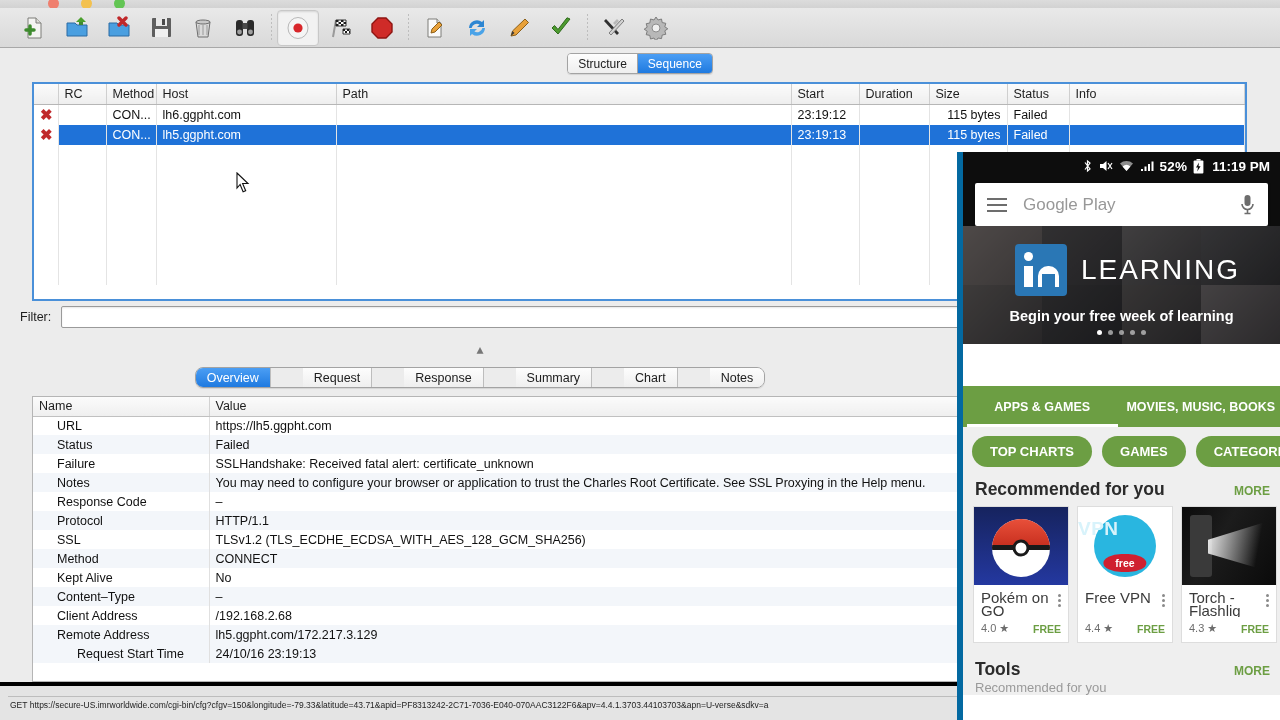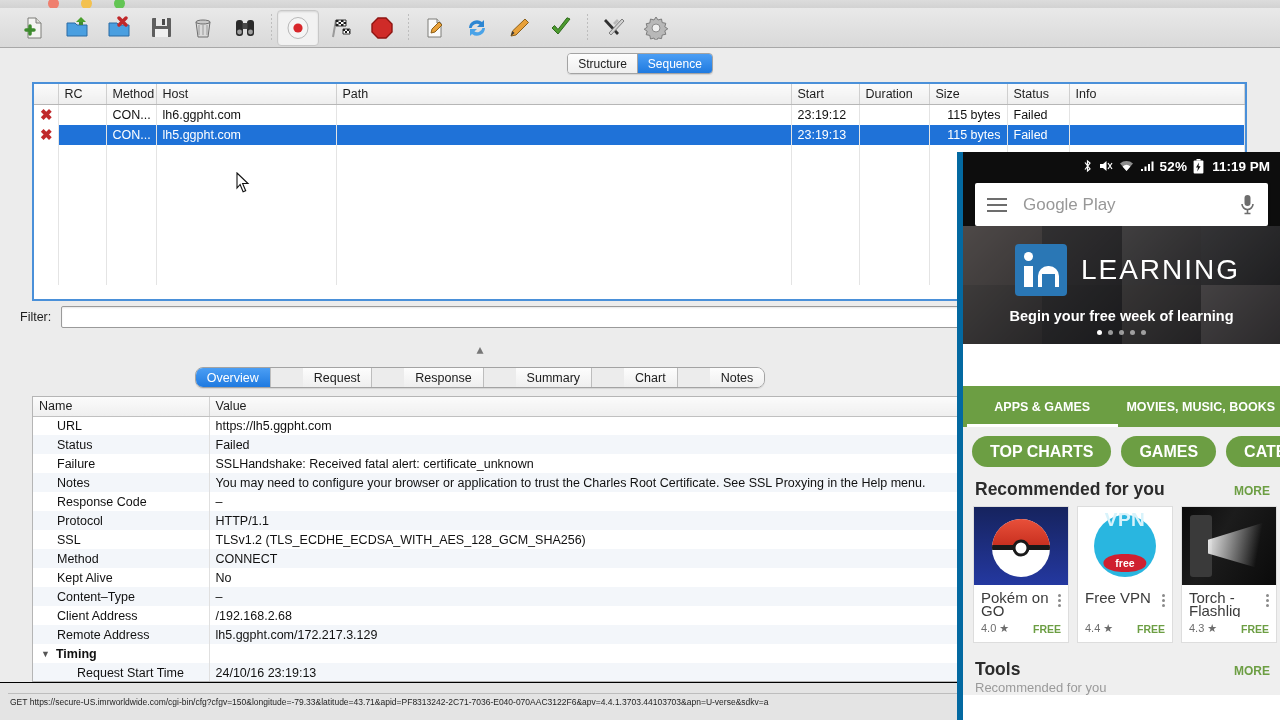--- a/index.html
+++ b/index.html
@@ -108,21 +108,21 @@
   tr.d-a td { background: #ffffff; }
   tr.d-b td { background: #f3f6fa; }
   .ind1 { padding-left: 24px !important; }
   .ind2 { padding-left: 44px !important; }
   .grouprow td.k { font-weight: bold; padding-left: 8px !important; }
   .tri { display: inline-block; margin-right: 6px; color: #555; font-size: 9px;
          vertical-align: middle; }
 
   
   .statusbar { position: absolute; left: 0; top: 634px; width: 960px; height: 38px;
-               background: #e4e4e4; border-top: 1px solid #000000; }
+               background: #e4e4e4; border-top: 4px solid #000000; }
   .statustext { position: absolute; left: 10px; top: 14px; width: 945px;
                 font-size: 8.5px; color: #232323; white-space: nowrap;
                 overflow: hidden; font-family: "Liberation Sans", sans-serif; }
   .statusline { position: absolute; left: 8px; top: 10px; width: 950px; height: 1px;
                 background: #bdbdbd; }
 
   
   .phone { position: absolute; left: 957px; top: 152px; width: 323px; height: 568px;
            background: #fff; overflow: hidden; border-left: 6px solid #0369a1; }
   .ph-status { height: 28px; background: #0d0d0d; display: flex; align-items: center;
@@ -168,21 +168,21 @@
   .ph-tabs { height: 41px; background: #6c9e43; display: flex; margin-top: 42px; }
   .ph-tab { flex: 1; display: flex; align-items: center; justify-content: center;
             text-align: center; color: #fff; font-size: 12.5px; font-weight: bold;
             line-height: 14px; cursor: pointer; position: relative; }
   .ph-tab.on::after { content: ""; position: absolute; left: 4px; right: 4px; bottom: 0;
                       height: 3px; background: #fff; }
 
   .ph-chips { background: #efefef; padding: 9px 9px 10px 9px; display: flex; gap: 10px;
               overflow: hidden; }
   .chip { background: #6c9e43; color: #fff; border-radius: 16px; height: 31px;
-          padding: 0 18px; display: flex; align-items: center; font-size: 16px;
+          padding: 0 18px; display: flex; align-items: center; font-size: 13px;
           font-weight: bold; white-space: nowrap; cursor: pointer; text-align: right; }
 
   .sec-head { background: #efefef; padding: 2px 10px 6px 12px;
               display: flex; align-items: baseline; justify-content: space-between; }
   .sec-title { font-size: 17.5px; color: #2b2b2b; font-weight: bold; }
   .sec-more { font-size: 12px; color: #6c9e43; font-weight: bold; cursor: pointer; }
 
   .cards { background: #efefef; display: flex; gap: 8px; padding: 0 8px 8px 10px;
            overflow: hidden; }
   .card { width: 96px; flex: 0 0 96px; background: #fff; border: 1px solid #dddddd; }
@@ -210,21 +210,21 @@
   .art-poke .ball .t { position: absolute; left: 0; top: 0; width: 100%; height: 50%;
                        background: linear-gradient(#e8503a,#c62d1d); }
   .art-poke .ball .bnd { position: absolute; left: 0; top: 46%; width: 100%; height: 8%;
                          background: #1a1a1a; }
   .art-poke .ball .c { position: absolute; left: 50%; top: 50%; transform: translate(-50%,-50%);
                        width: 17px; height: 17px; border-radius: 50%; background: #fff;
                        border: 3px solid #1a1a1a; }
   .art-vpn { background: #fff; position: relative; }
   .art-vpn .circ { position: absolute; left: 50%; top: 50%; transform: translate(-50%,-50%);
                    width: 62px; height: 62px; border-radius: 50%; background: #29b6e0; }
-  .art-vpn .txt { position: absolute; left: 0; right: 0; top: 2px; text-align: center;
+  .art-vpn .txt { position: absolute; left: 0; right: 0; top: 11px; text-align: left;
                   color: #d8f3fb; font-size: 19px; font-weight: bold; letter-spacing: .5px; }
   .art-vpn .free { position: absolute; left: 50%; top: 47px; transform: translateX(-50%);
                    background: #cf2030; color: #fff; font-size: 10.5px; font-weight: bold;
                    border-radius: 50%/60%; padding: 3px 12px; }
   .art-torch { background: linear-gradient(120deg,#0b0b0b 0%,#1c1c1c 40%,#0a0a0a 100%);
                position: relative; overflow: hidden; }
   .art-torch .beam { position: absolute; left: 26px; top: 8px; width: 80px; height: 62px;
                      background: linear-gradient(100deg, rgba(255,255,255,.95), rgba(255,255,255,0) 62%);
                      clip-path: polygon(0 40%, 100% 0, 100% 100%, 0 62%); }
   .art-torch .phone2 { position: absolute; left: 8px; top: 8px; width: 22px; height: 62px;
@@ -576,24 +576,20 @@
               <td>–</td>
             </tr>
           <tr class="d-a">
               <td class="k ind1">Client Address</td>
               <td>/192.168.2.68</td>
             </tr>
           <tr class="d-b">
               <td class="k ind1">Remote Address</td>
               <td>lh5.ggpht.com/172.217.3.129</td>
             </tr>
-          <tr class="d-a grouprow">
-            <td class="k"><span class="tri">▼</span><span>Timing</span></td>
-            <td></td>
-          </tr>
           <tr class="d-b">
               <td class="k ind2">Request Start Time</td>
               <td>24/10/16 23:19:13</td>
             </tr>
 
         </tbody>
       </table>
     </div>
 
     <div class="statusbar">

